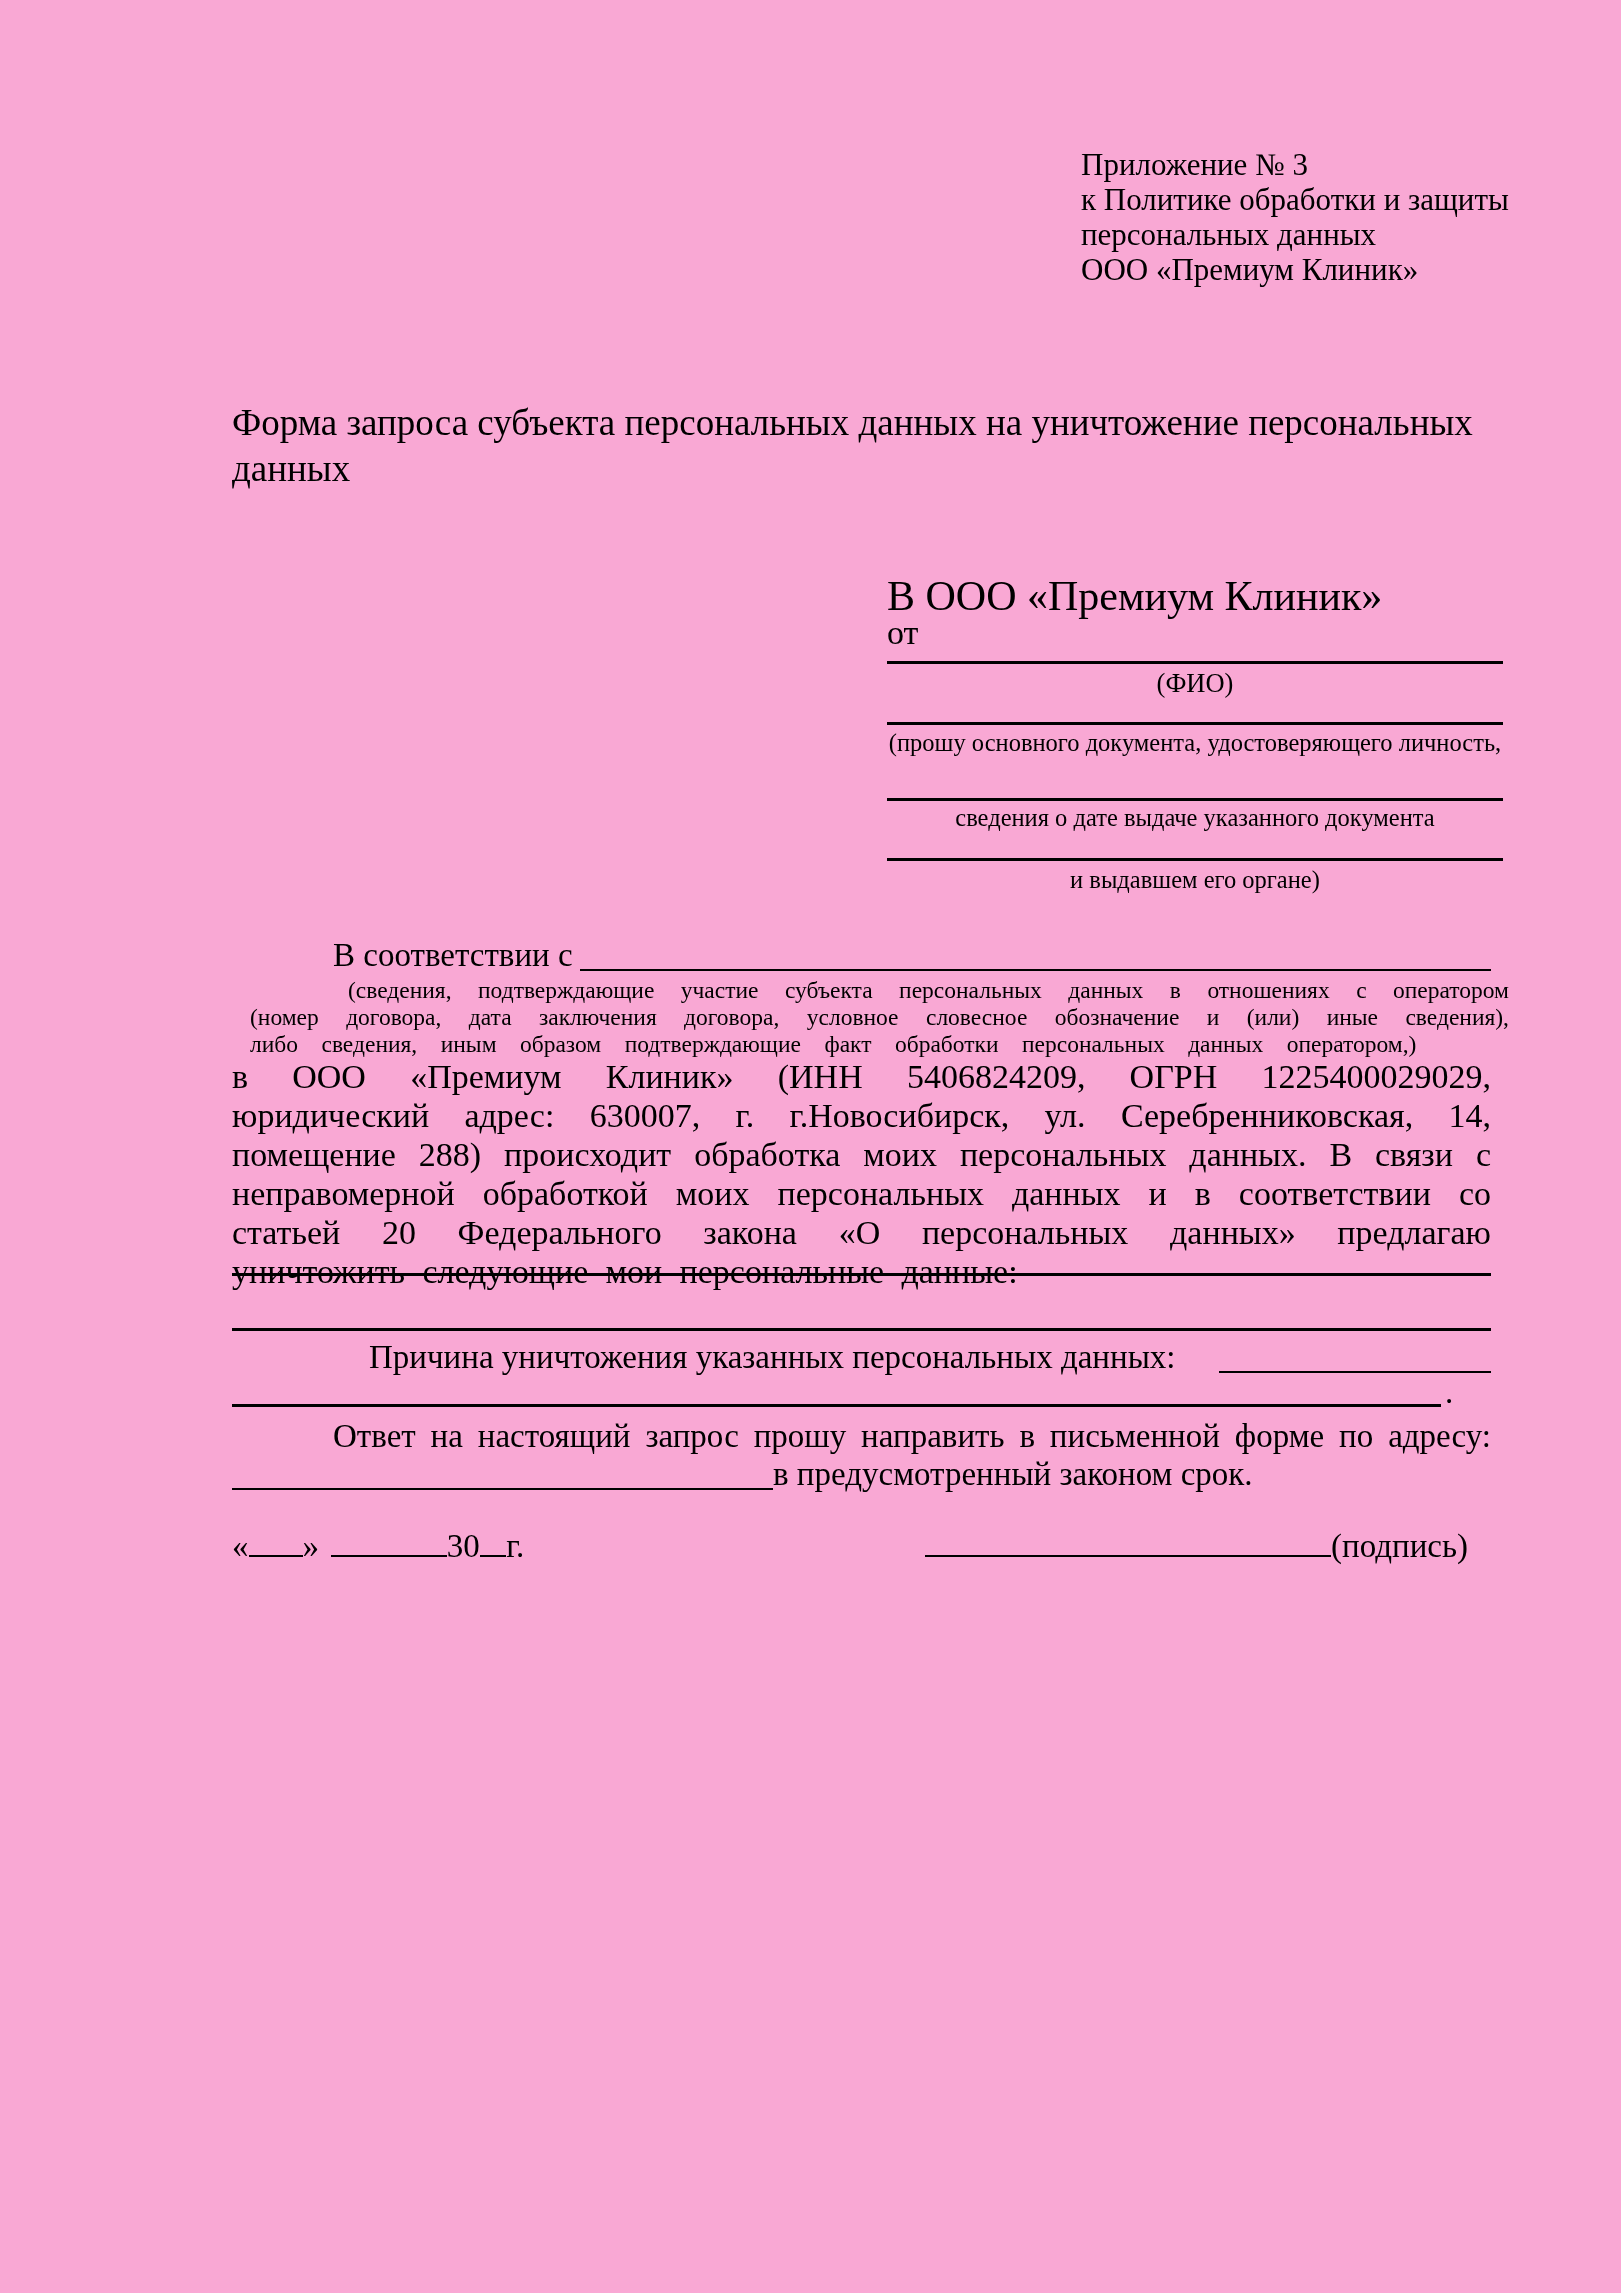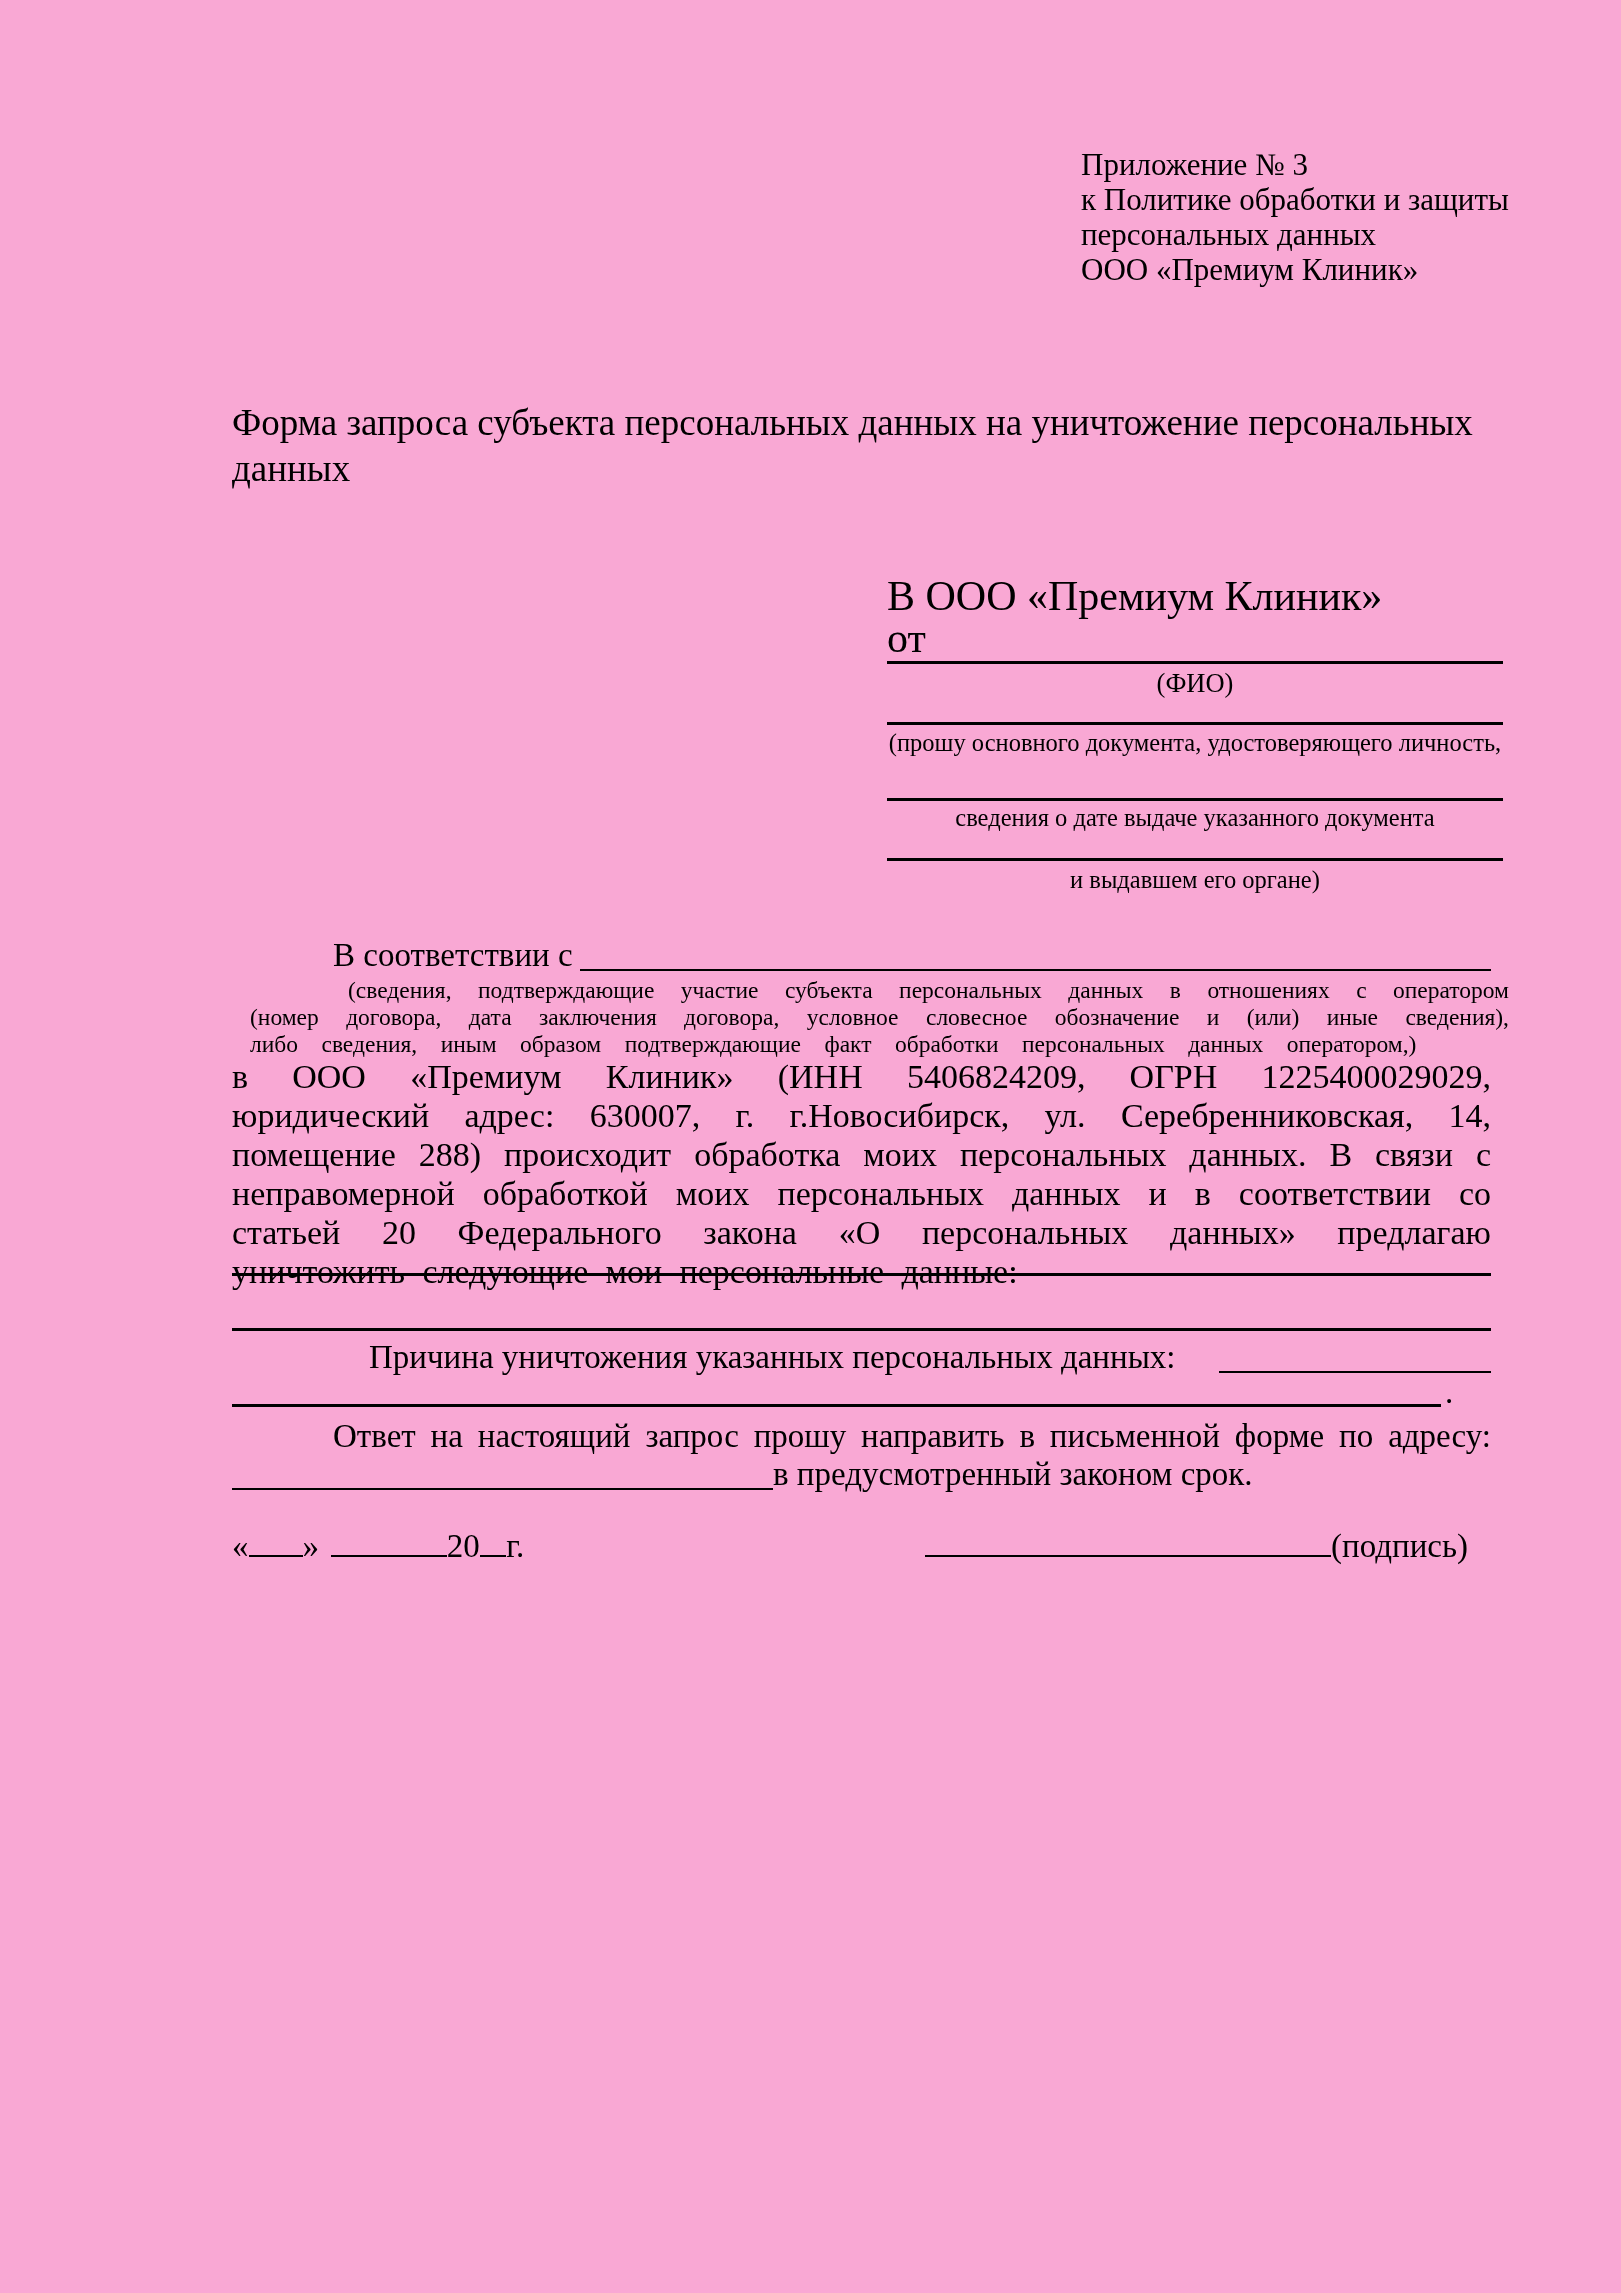--- a/index.html
+++ b/index.html
@@ -19,21 +19,21 @@
 
   
   .doc-title {
     left: 232px; top: 400px; width: 1259px;
     font-size: 37px; font-weight: normal; line-height: 46px;
     text-align: left;
   }
 
   
   .addr-to   { left: 887px; top: 572px; font-size: 42px; white-space: nowrap; }
-  .addr-from { left: 887px; top: 614px; font-size: 42px; }
+  .addr-from { left: 887px; top: 614px; font-size: 34px; }
 
   .blank-bar { left: 887px; width: 616px; height: 2.9px; background: #000; }
   .bar-1 { top: 661px; }
   .bar-2 { top: 722px; }
   .bar-3 { top: 798px; }
   .bar-4 { top: 858px; }
 
   .field-cap { left: 887px; width: 616px; text-align: center; }
   .cap-1 { top: 668px; font-size: 26.5px; }
   .cap-2 { top: 729px; font-size: 24.5px; }
@@ -153,21 +153,21 @@
   <div class="abs rule-period">.</div>
 
   <div class="abs reply-1">Ответ на настоящий запрос прошу направить в письменной форме по адресу:</div>
   <div class="abs reply-2">
     <span class="u-fixed w552"></span>
     <span>в предусмотренный законом срок.</span>
   </div>
 
   <div class="abs date-sig-row">
     <span class="date-group">
-      <span>«</span><span class="iu iu55"></span><span>»</span><span class="iu iu118"></span><span>20</span><span class="iu iu27"></span><span>г.</span>
+      <span>«</span><span class="iu iu55"></span><span>»</span><span class="iu iu118"></span><span>30</span><span class="iu iu27"></span><span>г.</span>
     </span>
     <span class="sig-group">
       <span class="iu iu414"></span><span>(подпись)</span>
     </span>
   </div>
 
 </div>
 
 
 </body></html>

